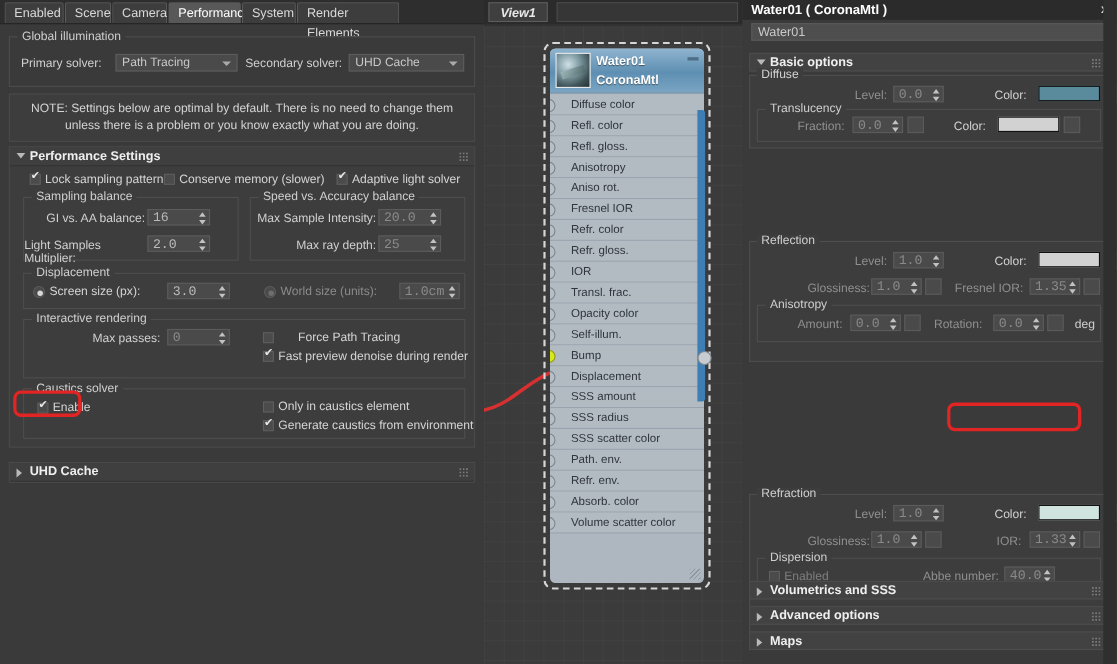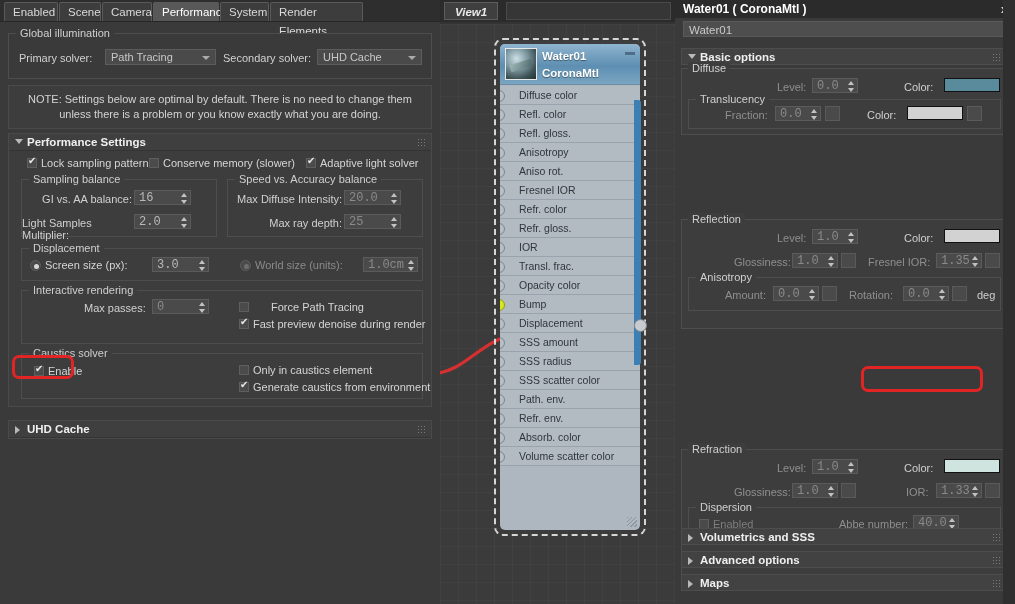--- a/index.html
+++ b/index.html
@@ -221,21 +221,21 @@
                 <span class="ar"></span>
               </div>
               <div style="position:absolute; right:84px; top:37px;" class="lbl">Light Samples Multiplier:</div>
               <div class="spin" style="position:absolute; left:112px; top:34px; width:57px;">
                 <span class="v">2.0</span>
                 <span class="ar"></span>
               </div>
             </div>
             <div class="group ondark" style="position:absolute; left:212px; top:0; width:196px; height:58px;">
               <div class="gtitle">Speed vs. Accuracy balance</div>
-              <div style="position:absolute; right:80px; top:13px;" class="lbl">Max Diffuse Intensity:</div>
+              <div style="position:absolute; right:80px; top:13px;" class="lbl">Max Sample Intensity:</div>
               <div class="spin dis" style="position:absolute; left:116px; top:10px; width:57px;">
                 <span class="v">20.0</span>
                 <span class="ar"></span>
               </div>
               <div style="position:absolute; right:80px; top:37px;" class="lbl">Max ray depth:</div>
               <div class="spin dis" style="position:absolute; left:116px; top:34px; width:57px;">
                 <span class="v">25</span>
                 <span class="ar"></span>
               </div>
             </div>
@@ -335,20 +335,21 @@
               <div class="nrow"><span class="sock"></span><span>Refl. color</span></div>
               <div class="nrow"><span class="sock"></span><span>Refl. gloss.</span></div>
               <div class="nrow"><span class="sock"></span><span>Anisotropy</span></div>
               <div class="nrow"><span class="sock"></span><span>Aniso rot.</span></div>
               <div class="nrow"><span class="sock"></span><span>Fresnel IOR</span></div>
               <div class="nrow"><span class="sock"></span><span>Refr. color</span></div>
               <div class="nrow"><span class="sock"></span><span>Refr. gloss.</span></div>
               <div class="nrow"><span class="sock"></span><span>IOR</span></div>
               <div class="nrow"><span class="sock"></span><span>Transl. frac.</span></div>
               <div class="nrow"><span class="sock"></span><span>Opacity color</span></div>
+              <div class="nrow"><span class="sock"></span><span>Self-illum.</span></div>
               <div class="nrow"><span class="sock on" style="background: rgb(215, 232, 32);"></span><span>Bump</span></div>
               <div class="nrow"><span class="sock"></span><span>Displacement</span></div>
               <div class="nrow"><span class="sock"></span><span>SSS amount</span></div>
               <div class="nrow"><span class="sock"></span><span>SSS radius</span></div>
               <div class="nrow"><span class="sock"></span><span>SSS scatter color</span></div>
               <div class="nrow"><span class="sock"></span><span>Path. env.</span></div>
               <div class="nrow"><span class="sock"></span><span>Refr. env.</span></div>
               <div class="nrow"><span class="sock"></span><span>Absorb. color</span></div>
               <div class="nrow"><span class="sock"></span><span>Volume scatter color</span></div>
             </div>

